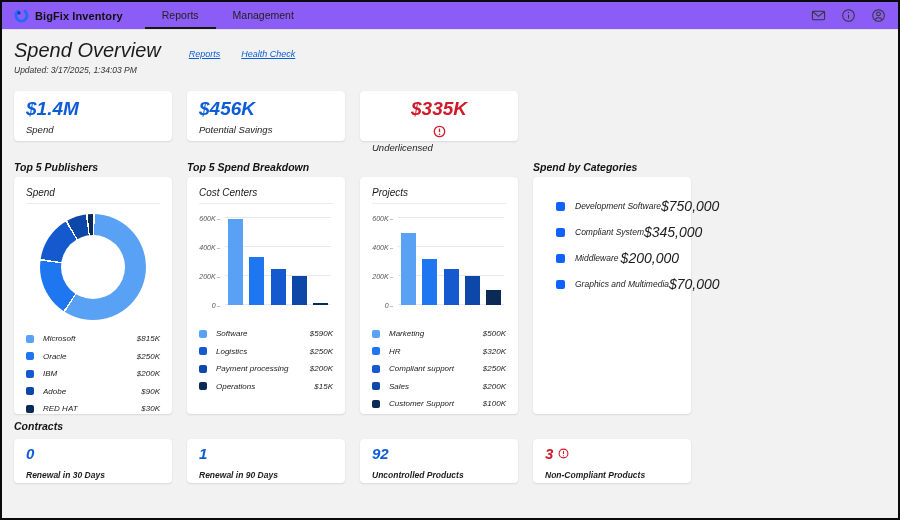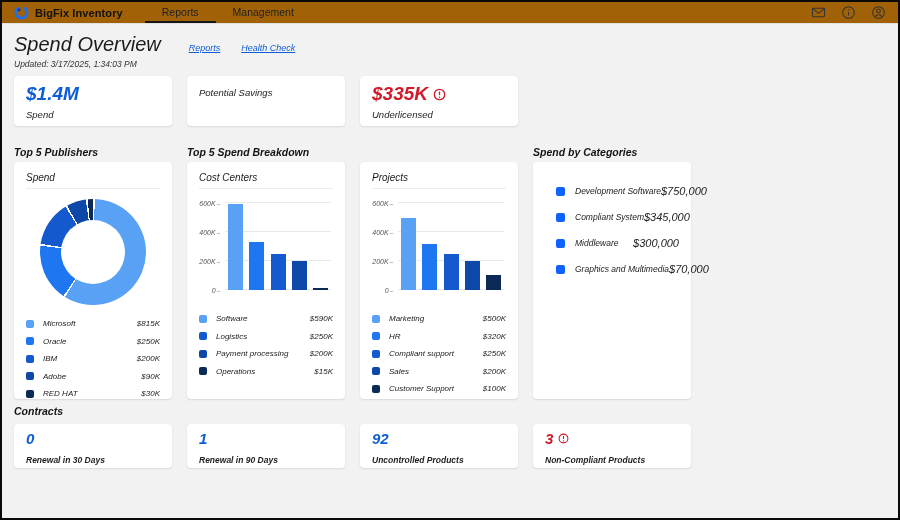--- a/index.html
+++ b/index.html
@@ -6,21 +6,21 @@
   html,body { width: 900px; height: 520px; overflow: hidden; }
   body {
     font-family: "Liberation Sans", sans-serif;
     background: #f2f2f2;
     color: #161616;
   }
   .frame { width: 900px; height: 520px; border: 2px solid #0a0a0a; background: #f2f2f2; overflow: hidden; }
 
   
   .topbar {
-    height: 22px; background: #a16207; border-bottom: 1px solid #e2e2e2;
+    height: 28px; background: #8b5cf6; border-bottom: 1px solid #e2e2e2;
     display: flex; align-items: stretch; padding: 0 12px;
   }
   .brand { display: flex; align-items: center; gap: 6px; }
   .brand-name { font-size: 11px; font-weight: 700; color: #111; letter-spacing: .1px; }
   .tabs { display: flex; margin-left: 22px; }
   .tab {
     display: flex; align-items: center; padding: 0 17px; font-size: 10.5px; color: #222;
     border-bottom: 2px solid transparent; cursor: pointer;
   }
   .tab.active { border-bottom-color: #161616; font-weight: 400; }
@@ -36,24 +36,24 @@
   .updated { font-size: 8.5px; color: #333; margin-top: 3px; }
 
   
   .card {
     background: #fff; border-radius: 4px;
     box-shadow: 0 1px 2px rgba(0,0,0,.10), 0 0 1px rgba(0,0,0,.06);
   }
   .row { display: flex; gap: 15px; }
 
   
-  .kpi-row { margin-top: 7px; }
+  .kpi-row { margin-top: 16px; }
   .kpi { width: 158px; height: 50px; padding: 7px 12px 8px; cursor: pointer; }
   .kpi-value { font-size: 19px; font-weight: 700; color: var(--accent); display: flex; align-items: center; gap: 5px; }
-  .kpi-value.red { color: var(--alert); }
+  .kpi-value.red { color: var(--alert); flex-direction: column; }
   .kpi-label { font-size: 9.5px; color: #1d1d1d; margin-top: 4px; }
 
   
   .section-titles { margin-top: 20px; }
   .slot { width: 158px; }
   .section-title { font-size: 10.5px; font-weight: 700; color: #141414; }
 
   
   .charts-row { margin-top: 4px; }
   .chart-card { width: 158px; height: 237px; padding: 10px 12px; }
@@ -81,21 +81,21 @@
   .legend-row { display: flex; align-items: center; height: 17.5px; }
   .legend-marker { width: 8px; height: 8px; border-radius: 2px; margin-right: 9px; flex: none; }
   .legend-name { flex: 1; font-size: 8px; color: #222; white-space: nowrap; overflow: hidden; }
   .legend-value { font-size: 8px; color: #222; }
 
   
   .cat-card { padding-top: 16px; padding-left: 23px; }
   .cat-row { display: flex; align-items: center; height: 26px; }
   .cat-marker { width: 9px; height: 9px; border-radius: 2px; margin-right: 10px; flex: none; }
   .cat-name { flex: 1; font-size: 8.5px; color: #1c1c1c; white-space: nowrap; }
-  .cat-value { font-size: 11px; color: #1c1c1c; }
+  .cat-value { font-size: 14px; color: #1c1c1c; }
 
   
   .contracts-title { margin-top: 6px; font-size: 10.5px; font-weight: 700; color: #141414; }
   .contracts-row { margin-top: 7px; }
   .contract { width: 158px; height: 44px; padding: 6px 12px; cursor: pointer; }
   .contract-value { font-size: 15px; font-weight: 700; color: var(--accent); display: flex; align-items: center; gap: 5px; }
   .contract-value.red { color: var(--alert); }
   .contract-label { font-size: 8.5px; font-weight: 700; color: #1d1d1d; margin-top: 8px; }
 
   .alert-icon { display: inline-flex; }
@@ -153,20 +153,21 @@
       </div>
     </div>
     <div class="updated">Updated: 3/17/2025, 1:34:03 PM</div>
 
     <div class="row kpi-row">
       <div class="card kpi">
         <div class="kpi-value">$1.4M</div>
         <div class="kpi-label">Spend</div>
       </div>
       <div class="card kpi">
+        <div class="kpi-value">$456K</div>
         <div class="kpi-label">Potential Savings</div>
       </div>
       <div class="card kpi">
         <div class="kpi-value red">
           <span>$335K</span>
           <span class="alert-icon">
             <svg viewBox="0 0 16 16" width="13" height="13" fill="none" stroke="#d11a2a" stroke-width="1.6">
               <circle cx="8" cy="8" r="6.4"></circle>
               <line x1="8" y1="4.4" x2="8" y2="8.8"></line>
               <circle cx="8" cy="11.3" r="0.9" fill="#d11a2a" stroke="none"></circle>
@@ -318,21 +319,21 @@
           <span class="cat-value">$750,000</span>
         </div>
         <div class="cat-row">
           <span class="cat-marker" style="background: rgb(15, 98, 254);"></span>
           <span class="cat-name">Compliant System</span>
           <span class="cat-value">$345,000</span>
         </div>
         <div class="cat-row">
           <span class="cat-marker" style="background: rgb(15, 98, 254);"></span>
           <span class="cat-name">Middleware</span>
-          <span class="cat-value">$300,000</span>
+          <span class="cat-value">$200,000</span>
         </div>
         <div class="cat-row">
           <span class="cat-marker" style="background: rgb(15, 98, 254);"></span>
           <span class="cat-name">Graphics and Multimedia</span>
           <span class="cat-value">$70,000</span>
         </div>
       </div>
     </div>
 
     <div class="contracts-title">Contracts</div>

